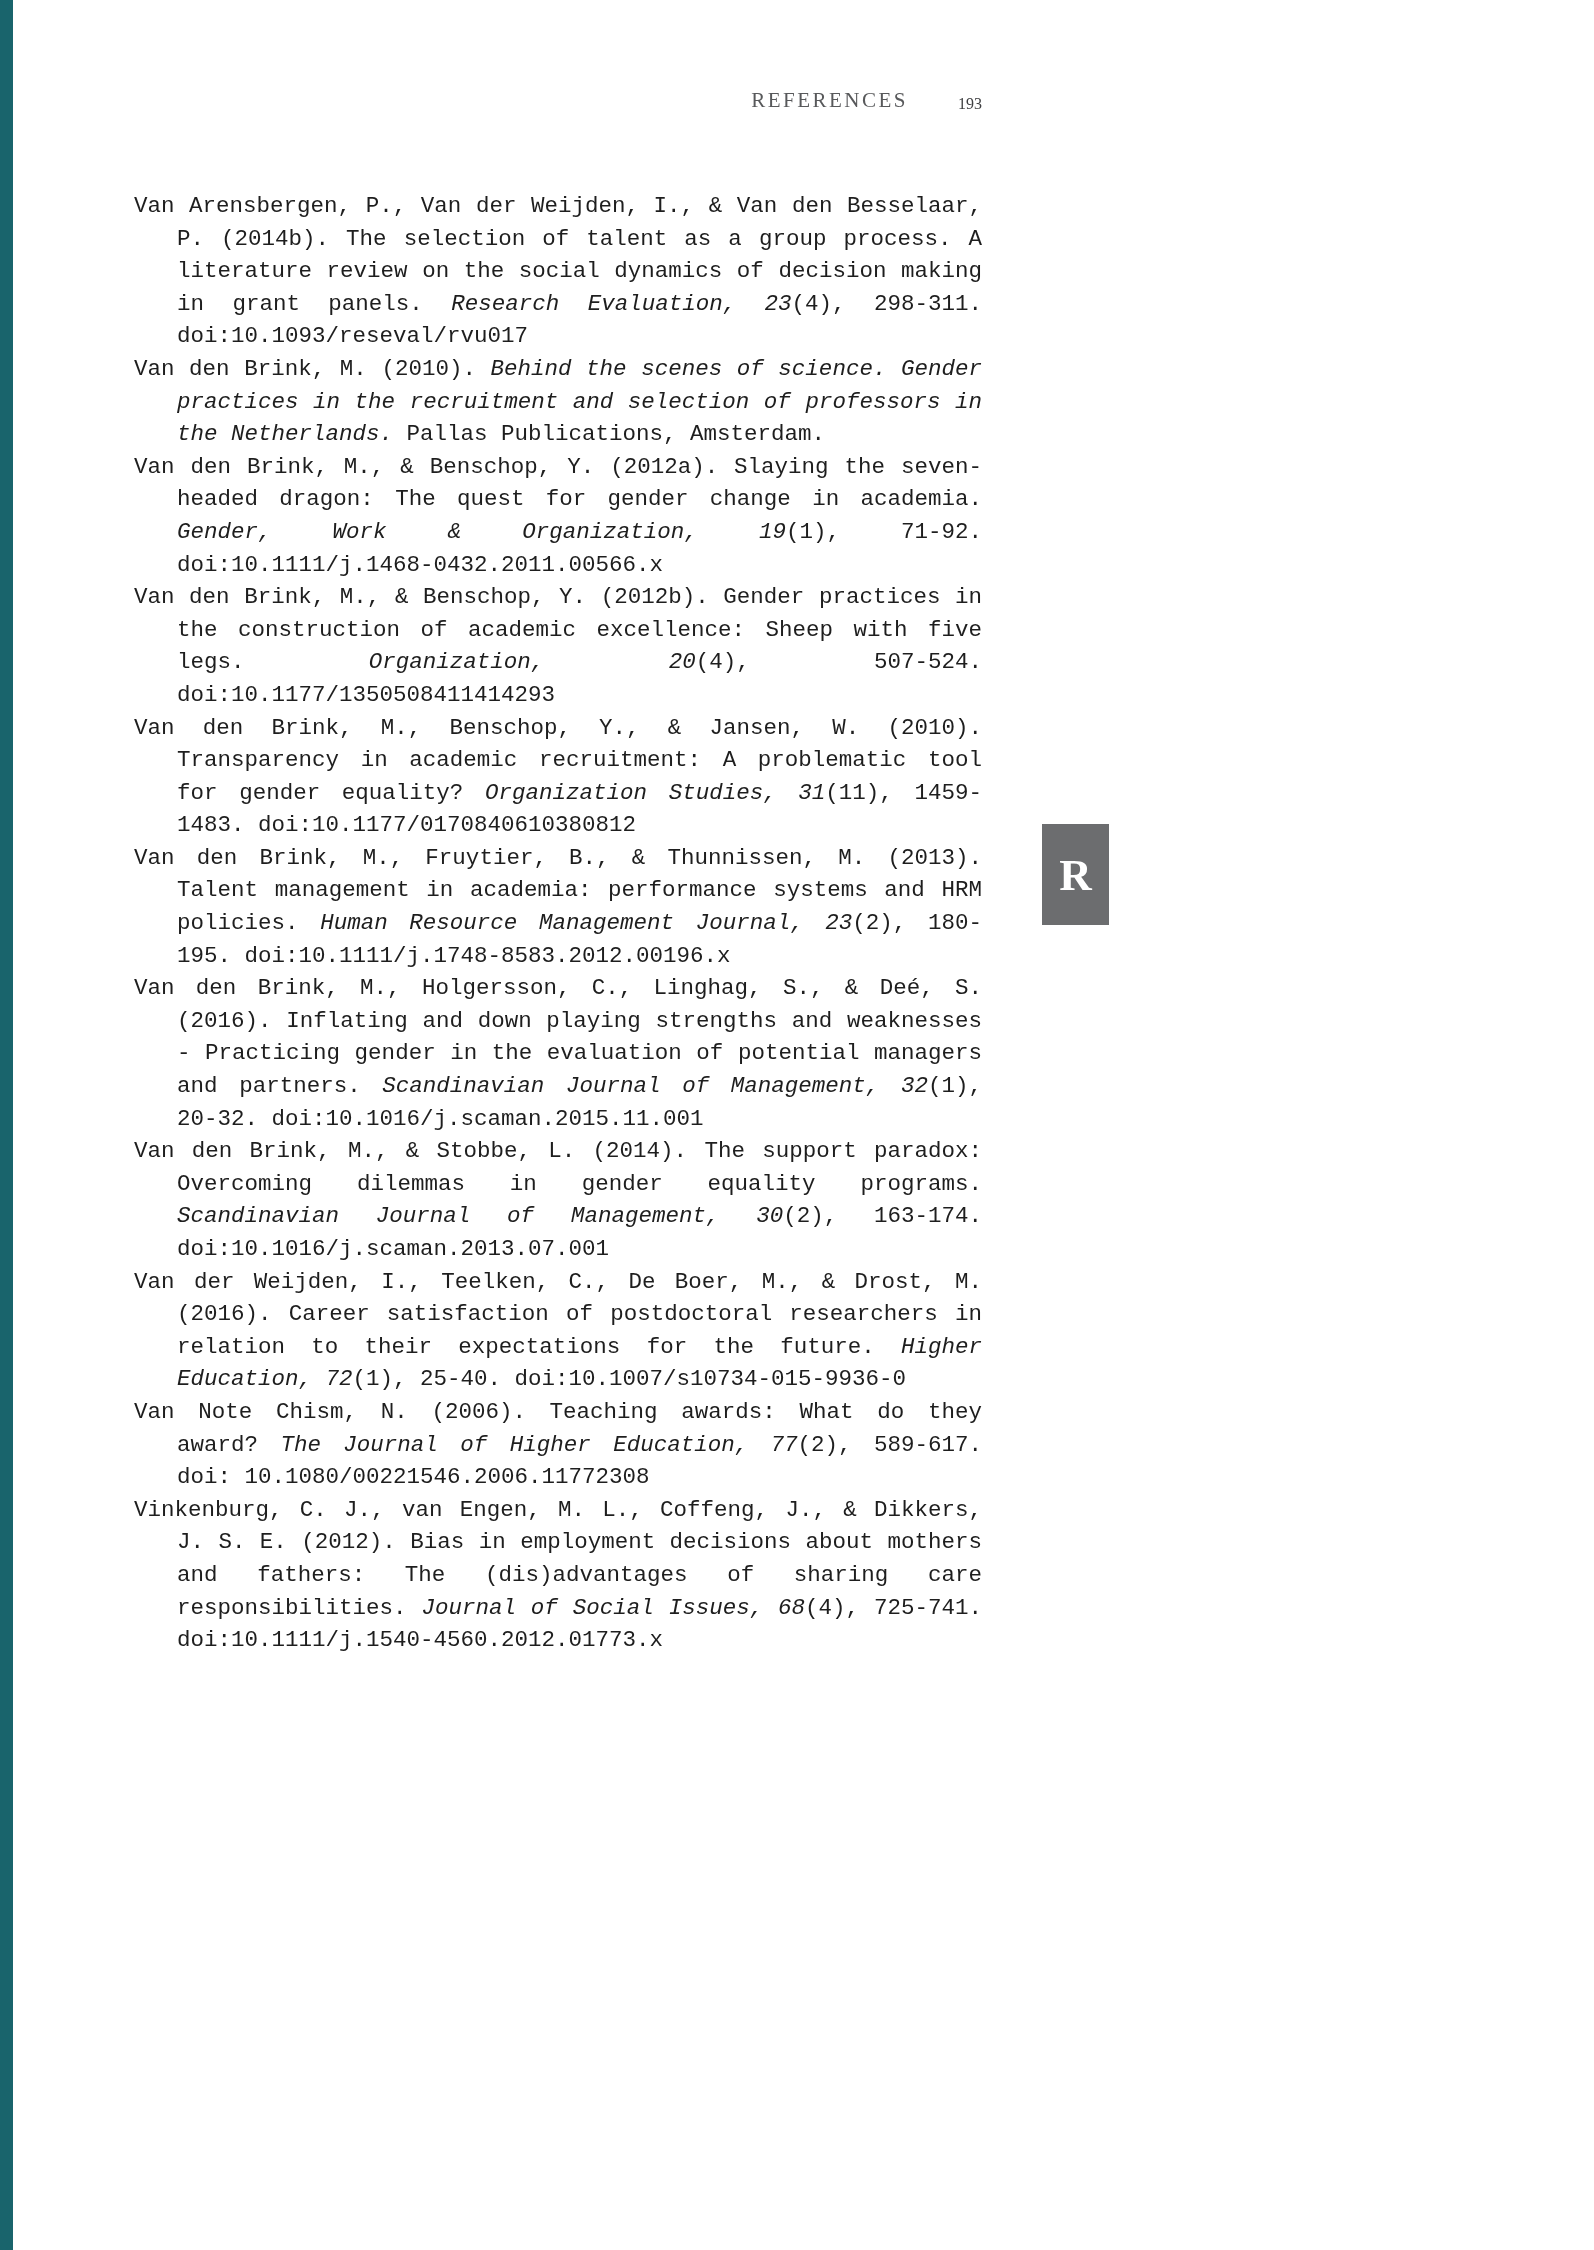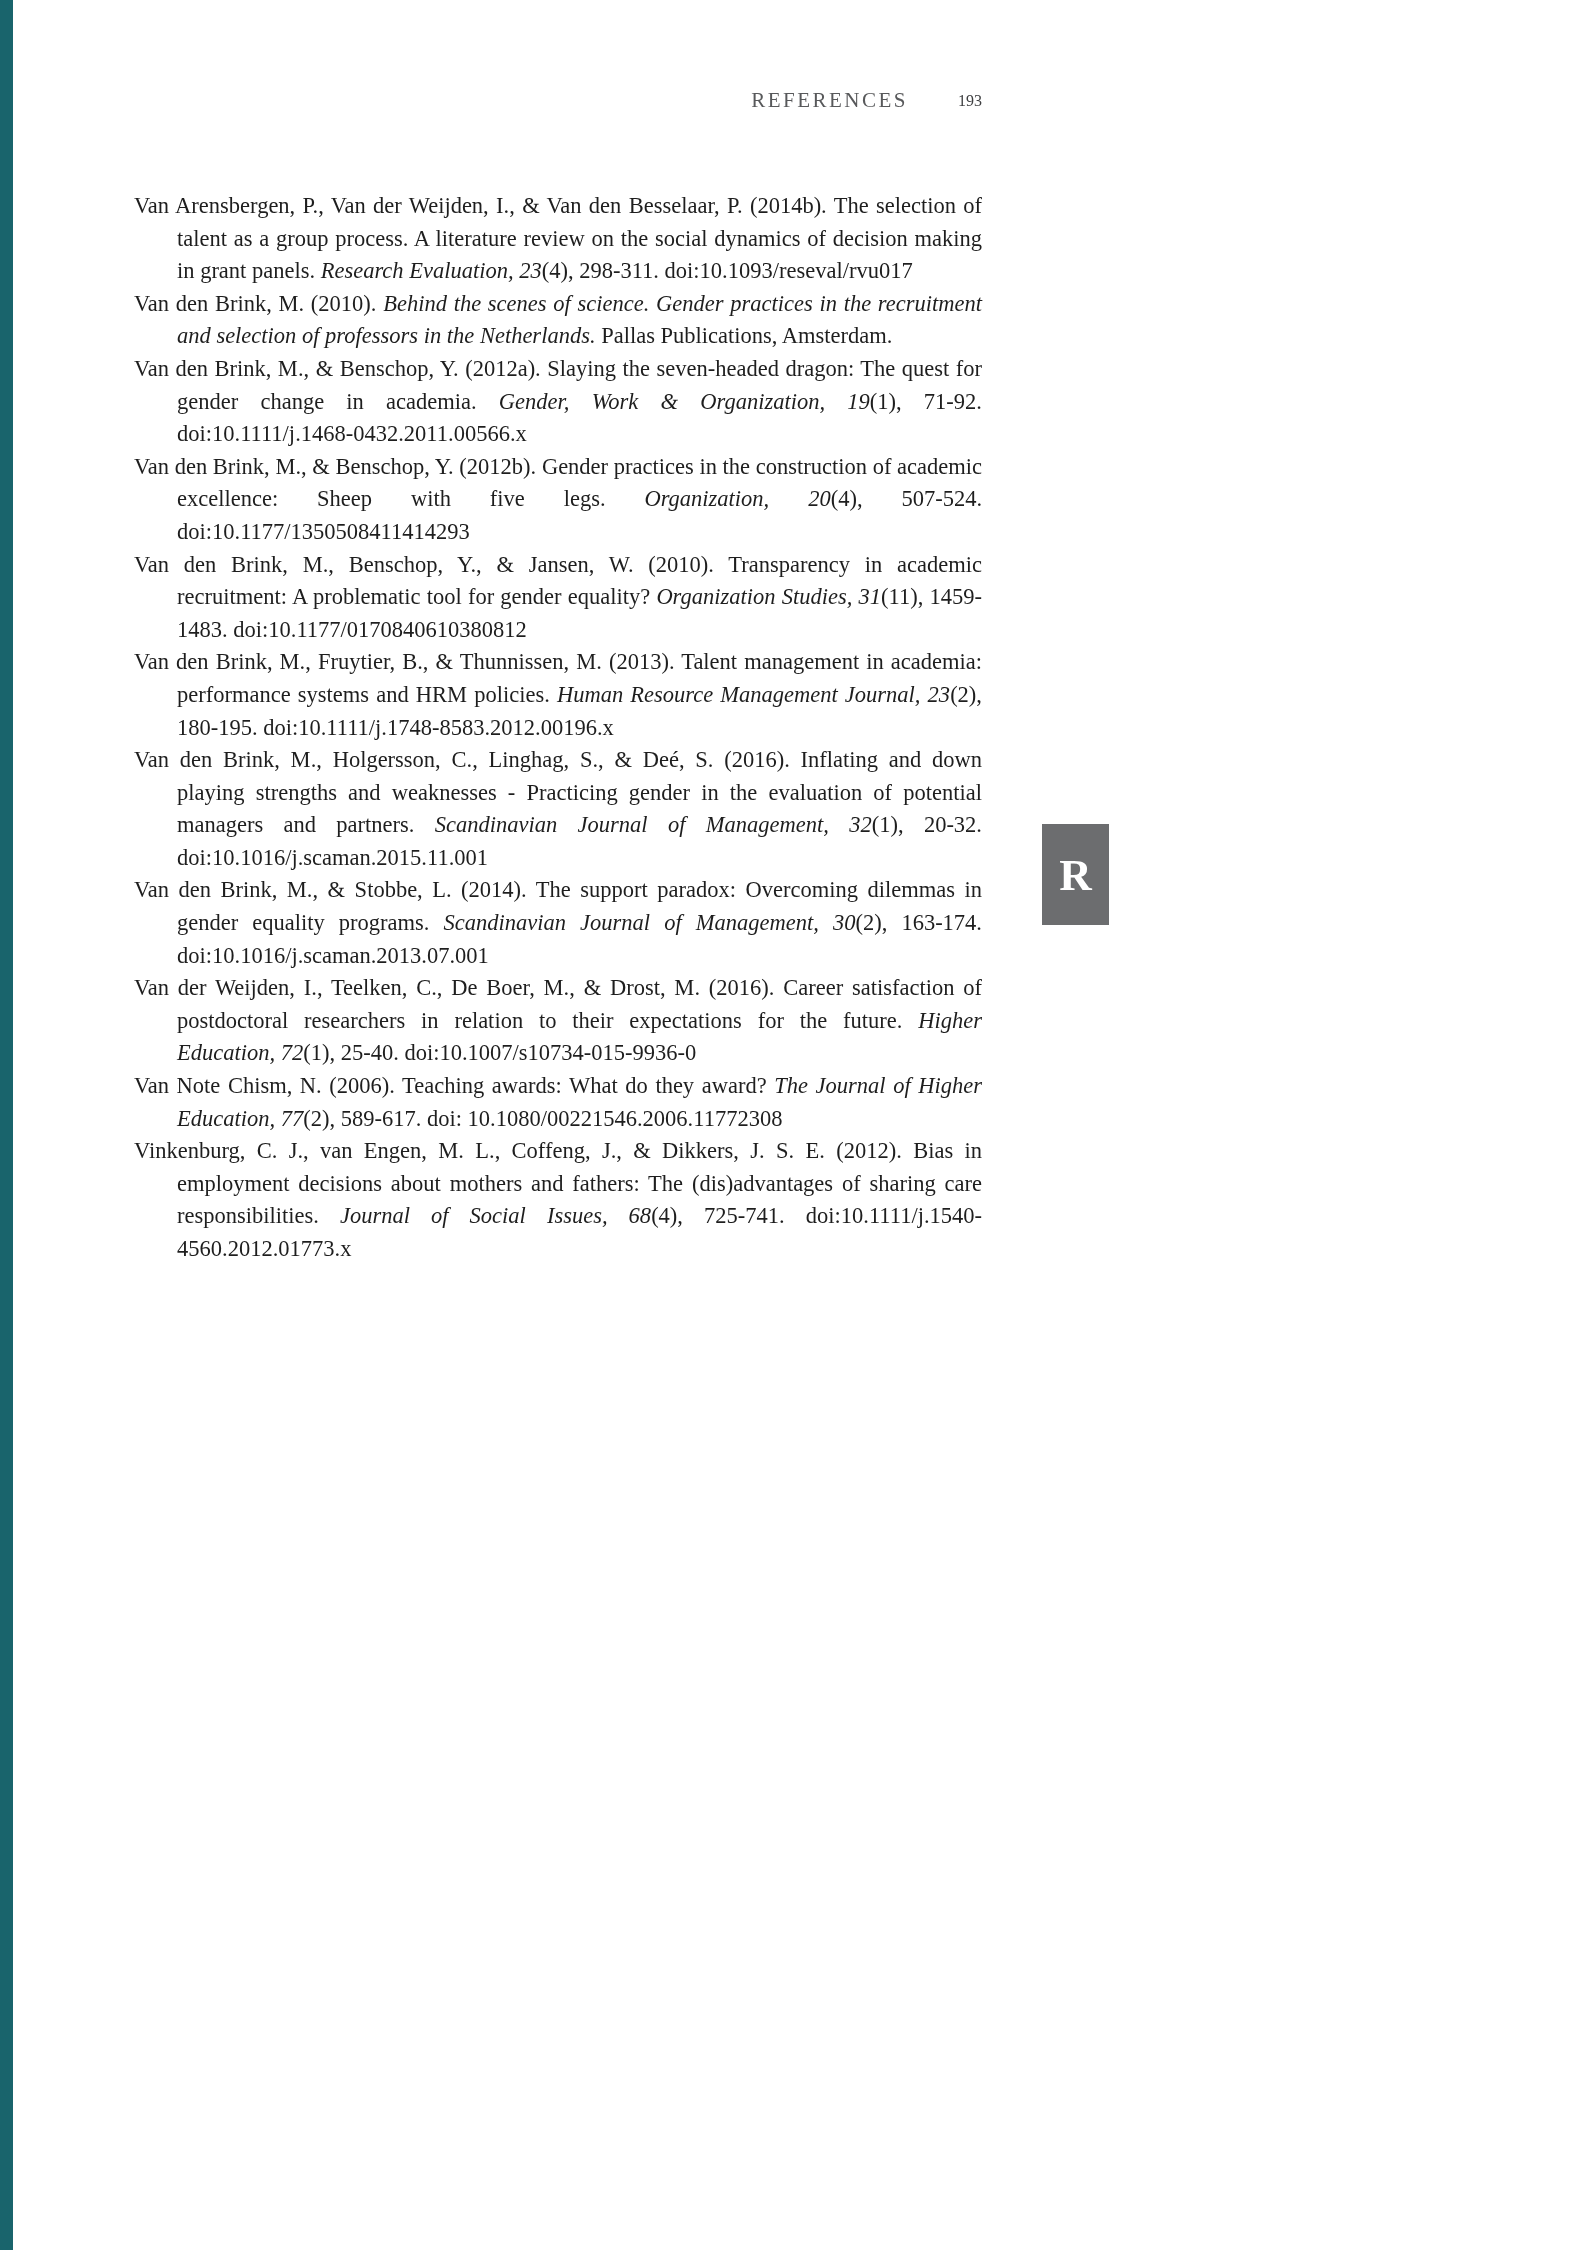--- a/index.html
+++ b/index.html
@@ -14,21 +14,21 @@
     position:absolute;
     left:0; top:0;
     width:13px; height:2250px;
     background:var(--accent,#19646c);
   }
   .running-head {
     position:absolute;
     top:88px;
     right:612px;
     display:flex;
-    align-items:center;
+    align-items:flex-end;
     gap:50px;
   }
   .running-head .head-title {
     font-size:21px;
     letter-spacing:2.5px;
     color:#58595b;
   }
   .running-head .head-page {
     font-size:16px;
     color:#3e3f41;
@@ -39,20 +39,21 @@
     top:190px;
     width:848px;
   }
   .ref {
     font-size:22.5px;
     line-height:32.6px;
     color:#1e1e1e;
     text-align:justify;
     padding-left:43px;
     text-indent:-43px;
+    font-family:Liberation Mono, monospace;
   }
   .ref .it { font-style:italic; }
   .chapter-tab {
     position:absolute;
     left:1042px;
     top:824px;
     width:67px;
     height:101px;
     background:var(--tabbg,#6c6d6f);
     display:flex;

